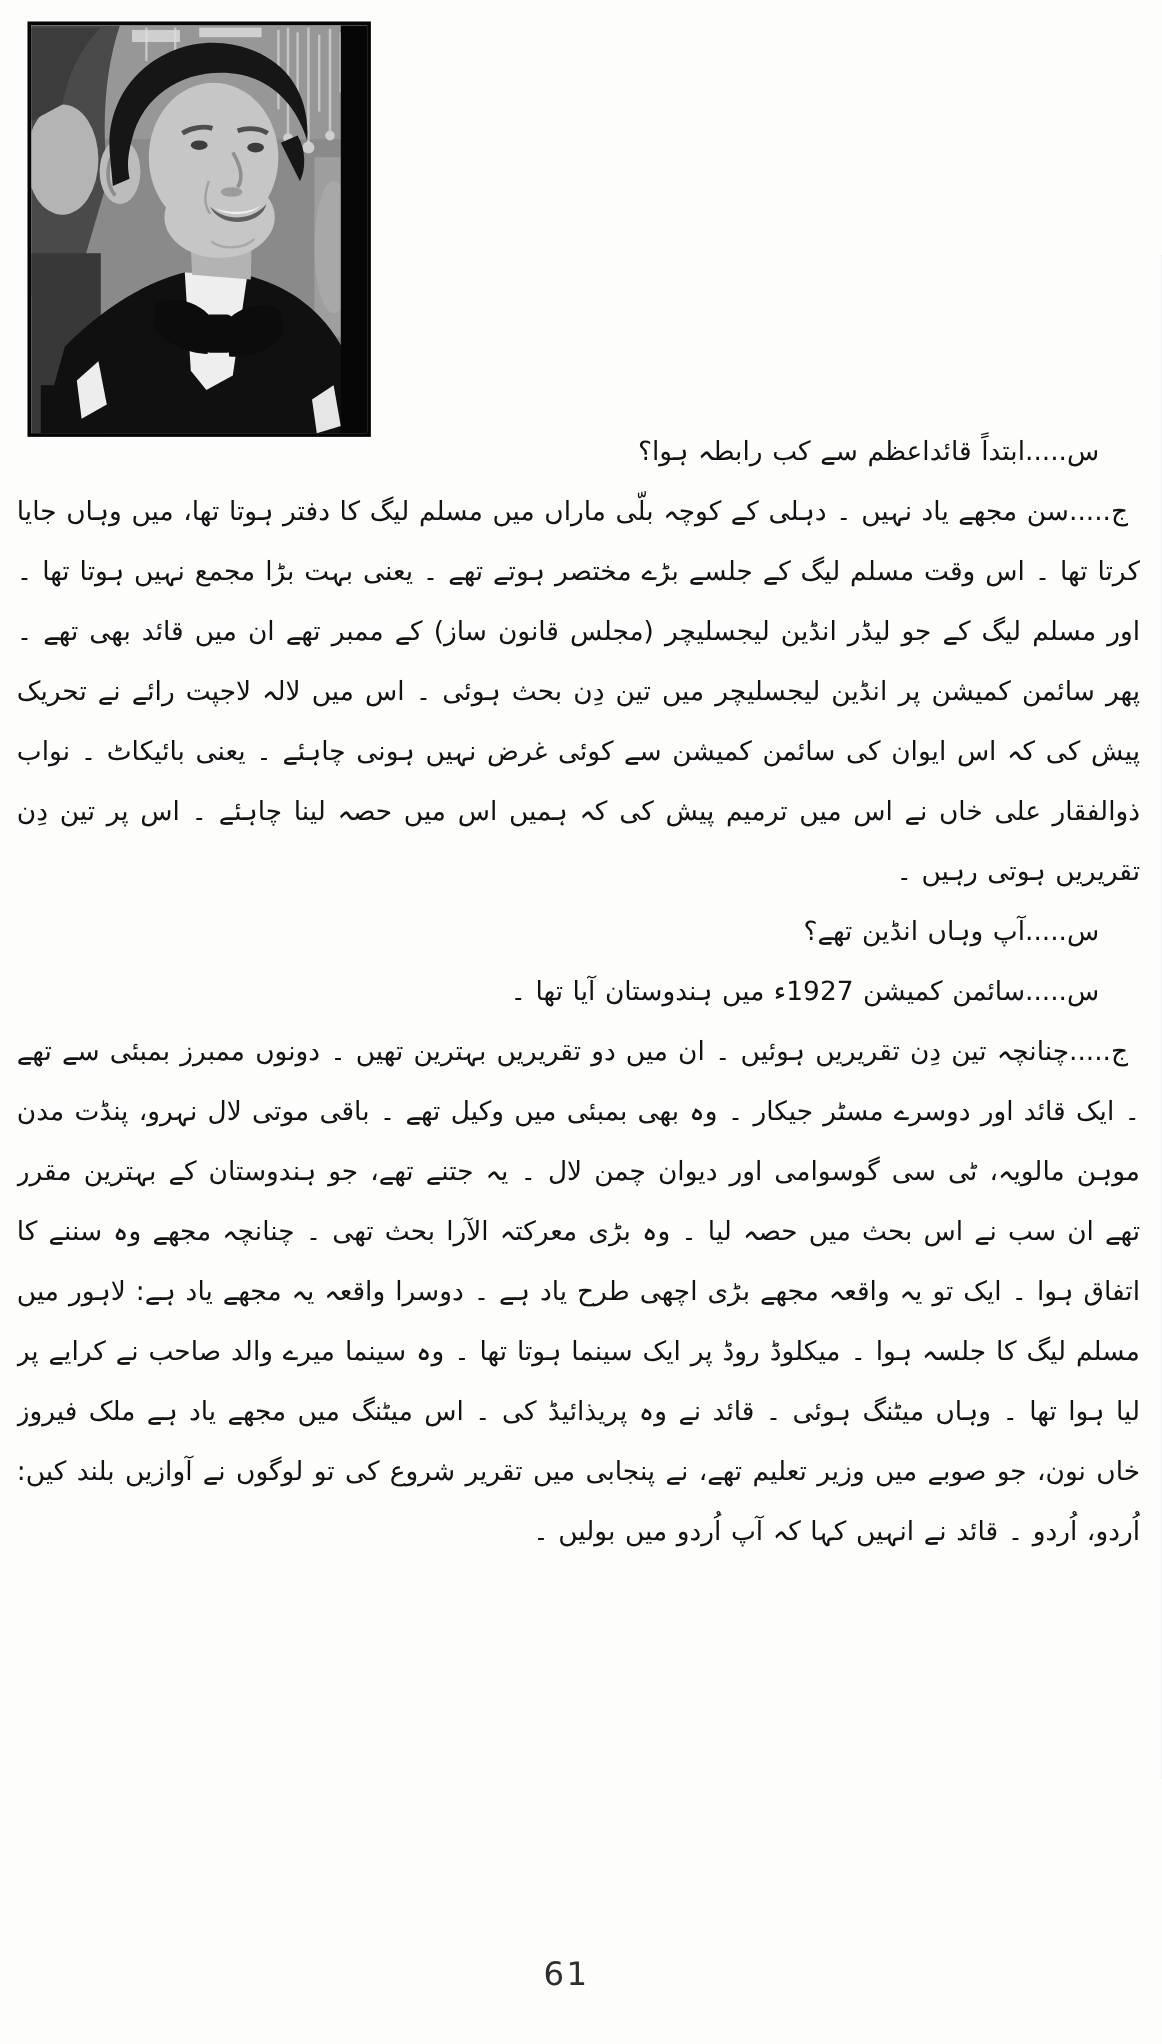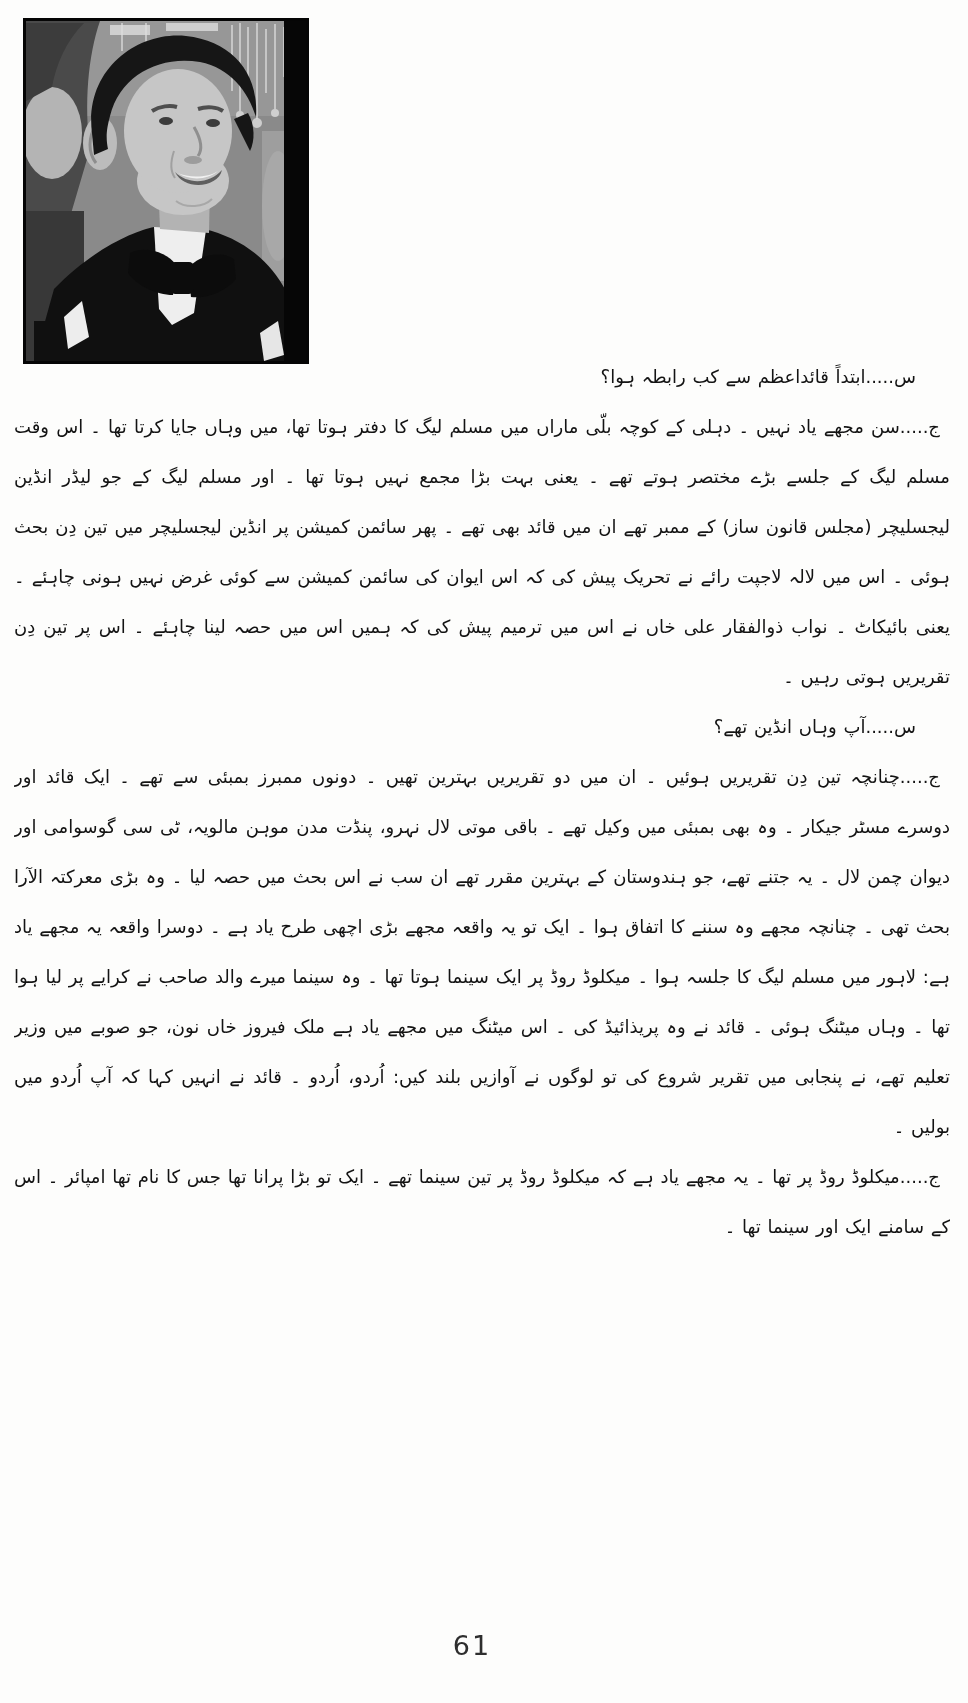--- a/index.html
+++ b/index.html
@@ -33,21 +33,21 @@
     position: absolute;
     top: 352px;
     right: 18px;
     left: 14px;
     height: 1280px;
     overflow: hidden;
     direction: rtl;
   }
   p.qa {
     margin: 0;
-    font-size: 18px;
+    font-size: 22px;
     line-height: 50px;
     text-align: justify;
     text-align-last: right;
     word-spacing: 1px;
     color: #131313;
   }
   p.question { text-indent: 34px; }
   p.answer   { text-indent: 10px; }
   .page-number {
     position: absolute;
@@ -132,19 +132,19 @@
       <polygon points="234,312 252,300 258,334 238,340" fill="#e6e6e6"></polygon>
 
       <rect x="258" y="0" width="22" height="340" fill="#060606"></rect>
     </svg>
   </div>
 
   <div class="content">
     <p class="qa question">س.....ابتداً قائداعظم سے کب رابطہ ہوا؟</p>
     <p class="qa answer">ج.....سن مجھے یاد نہیں ۔ دہلی کے کوچہ بلّی ماراں میں مسلم لیگ کا دفتر ہوتا تھا، میں وہاں جایا کرتا تھا ۔ اس وقت مسلم لیگ کے جلسے بڑے مختصر ہوتے تھے ۔ یعنی بہت بڑا مجمع نہیں ہوتا تھا ۔ اور مسلم لیگ کے جو لیڈر انڈین لیجسلیچر (مجلس قانون ساز) کے ممبر تھے ان میں قائد بھی تھے ۔ پھر سائمن کمیشن پر انڈین لیجسلیچر میں تین دِن بحث ہوئی ۔ اس میں لالہ لاجپت رائے نے تحریک پیش کی کہ اس ایوان کی سائمن کمیشن سے کوئی غرض نہیں ہونی چاہئے ۔ یعنی بائیکاٹ ۔ نواب ذوالفقار علی خاں نے اس میں ترمیم پیش کی کہ ہمیں اس میں حصہ لینا چاہئے ۔ اس پر تین دِن تقریریں ہوتی رہیں ۔</p>
     <p class="qa question">س.....آپ وہاں انڈین تھے؟</p>
+    <p class="qa question">س.....سائمن کمیشن 1927ء میں ہندوستان آیا تھا ۔</p>
     <p class="qa answer">ج.....چنانچہ تین دِن تقریریں ہوئیں ۔ ان میں دو تقریریں بہترین تھیں ۔ دونوں ممبرز بمبئی سے تھے ۔ ایک قائد اور دوسرے مسٹر جیکار ۔ وہ بھی بمبئی میں وکیل تھے ۔ باقی موتی لال نہرو، پنڈت مدن موہن مالویہ، ٹی سی گوسوامی اور دیوان چمن لال ۔ یہ جتنے تھے، جو ہندوستان کے بہترین مقرر تھے ان سب نے اس بحث میں حصہ لیا ۔ وہ بڑی معرکتہ الآرا بحث تھی ۔ چنانچہ مجھے وہ سننے کا اتفاق ہوا ۔ ایک تو یہ واقعہ مجھے بڑی اچھی طرح یاد ہے ۔ دوسرا واقعہ یہ مجھے یاد ہے: لاہور میں مسلم لیگ کا جلسہ ہوا ۔ میکلوڈ روڈ پر ایک سینما ہوتا تھا ۔ وہ سینما میرے والد صاحب نے کرایے پر لیا ہوا تھا ۔ وہاں میٹنگ ہوئی ۔ قائد نے وہ پریذائیڈ کی ۔ اس میٹنگ میں مجھے یاد ہے ملک فیروز خاں نون، جو صوبے میں وزیر تعلیم تھے، نے پنجابی میں تقریر شروع کی تو لوگوں نے آوازیں بلند کیں: اُردو، اُردو ۔ قائد نے انہیں کہا کہ آپ اُردو میں بولیں ۔</p>
-    <p class="qa answer">ج.....میکلوڈ روڈ پر تھا ۔ یہ مجھے یاد ہے کہ میکلوڈ روڈ پر تین سینما تھے ۔ ایک تو بڑا پرانا تھا جس کا نام تھا امپائر ۔ اس کے سامنے ایک اور سینما تھا ۔</p>
   </div>
 
   <div class="page-number">61</div>
 
 </div>
 
 </body></html>

